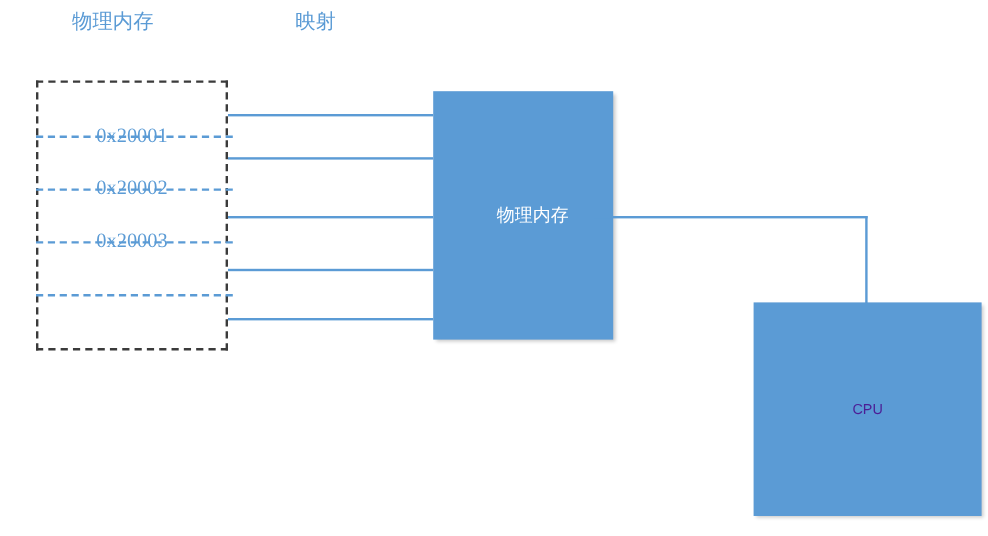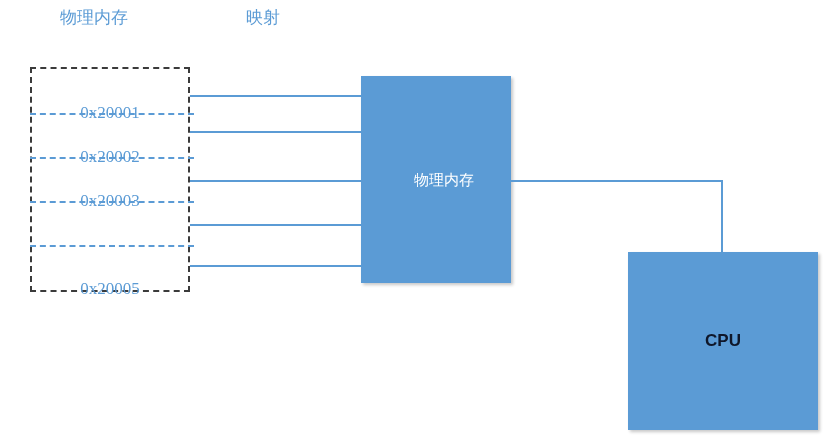--- a/index.html
+++ b/index.html
@@ -94,26 +94,25 @@
     top: 252px;
     width: 190px;
     height: 178px;
     background: #5B9BD5;
     box-shadow: 2px 2px 3px rgba(0,0,0,0.22);
     display: flex;
     align-items: center;
     justify-content: center;
   }
   #cpu-label {
-    color: #0f172a;
+    color: #4c1d95;
     font-family: "Liberation Sans", sans-serif;
-    font-size: 17px;
+    font-size: 12px;
     line-height: 18px;
     white-space: nowrap;
-    font-weight: bold;
   }
 
   
   .connector-h {
     position: absolute;
     height: 0;
     border-top: 2px solid #5B9BD5;
   }
   .connector-v {
     position: absolute;
@@ -142,23 +141,20 @@
     </div>
     <div class="vm-divider" style="top:88px;"></div>
 
     <div class="vm-row" style="top:88px;text-align:right;">
       <span class="vm-row-label">0x20003</span>
     </div>
     <div class="vm-divider" style="top:132px;"></div>
 
     <div class="vm-divider" style="top:176px;"></div>
 
-    <div class="vm-row" style="top:176px;">
-      <span class="vm-row-label">0x20005</span>
-    </div>
 
   </div>
 
   <div class="connector-h" style="left:190px; top:95px;  width:171px;"></div>
   <div class="connector-h" style="left:190px; top:131px; width:171px;"></div>
   <div class="connector-h" style="left:190px; top:180px; width:171px;"></div>
   <div class="connector-h" style="left:190px; top:224px; width:171px;"></div>
   <div class="connector-h" style="left:190px; top:265px; width:171px;"></div>
 
   <div id="physical-memory-box">

